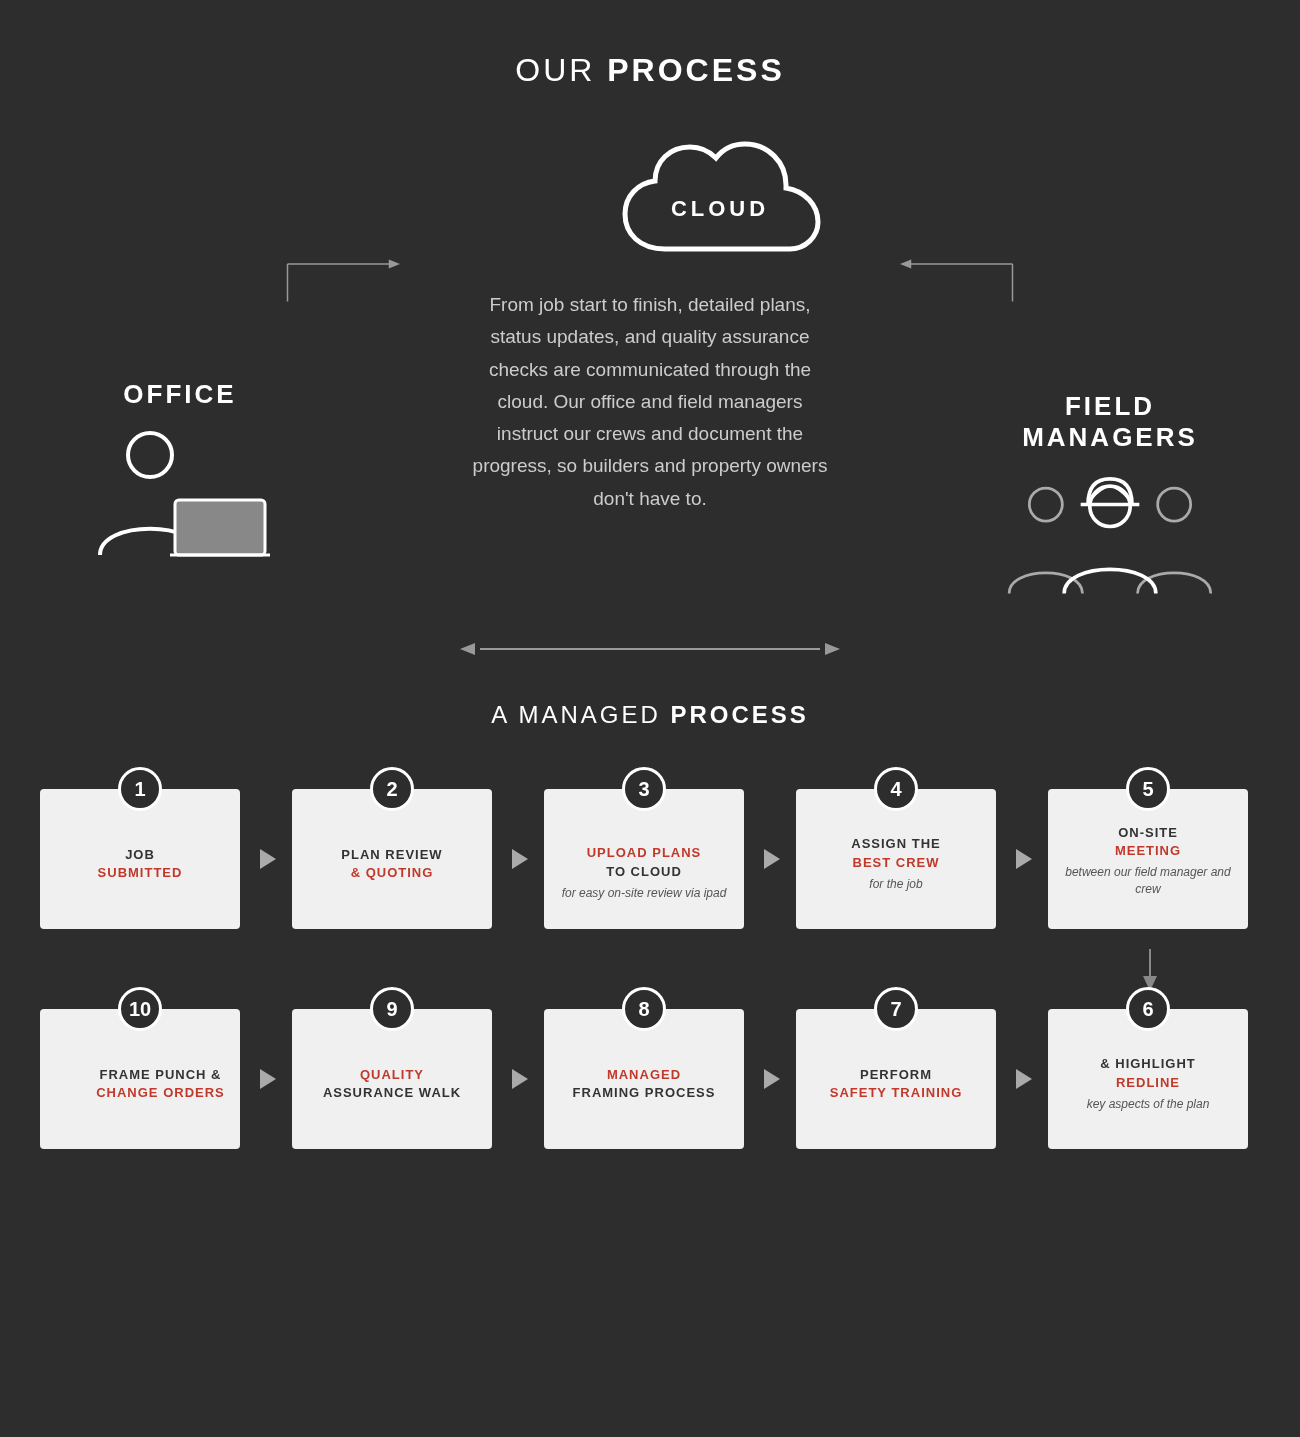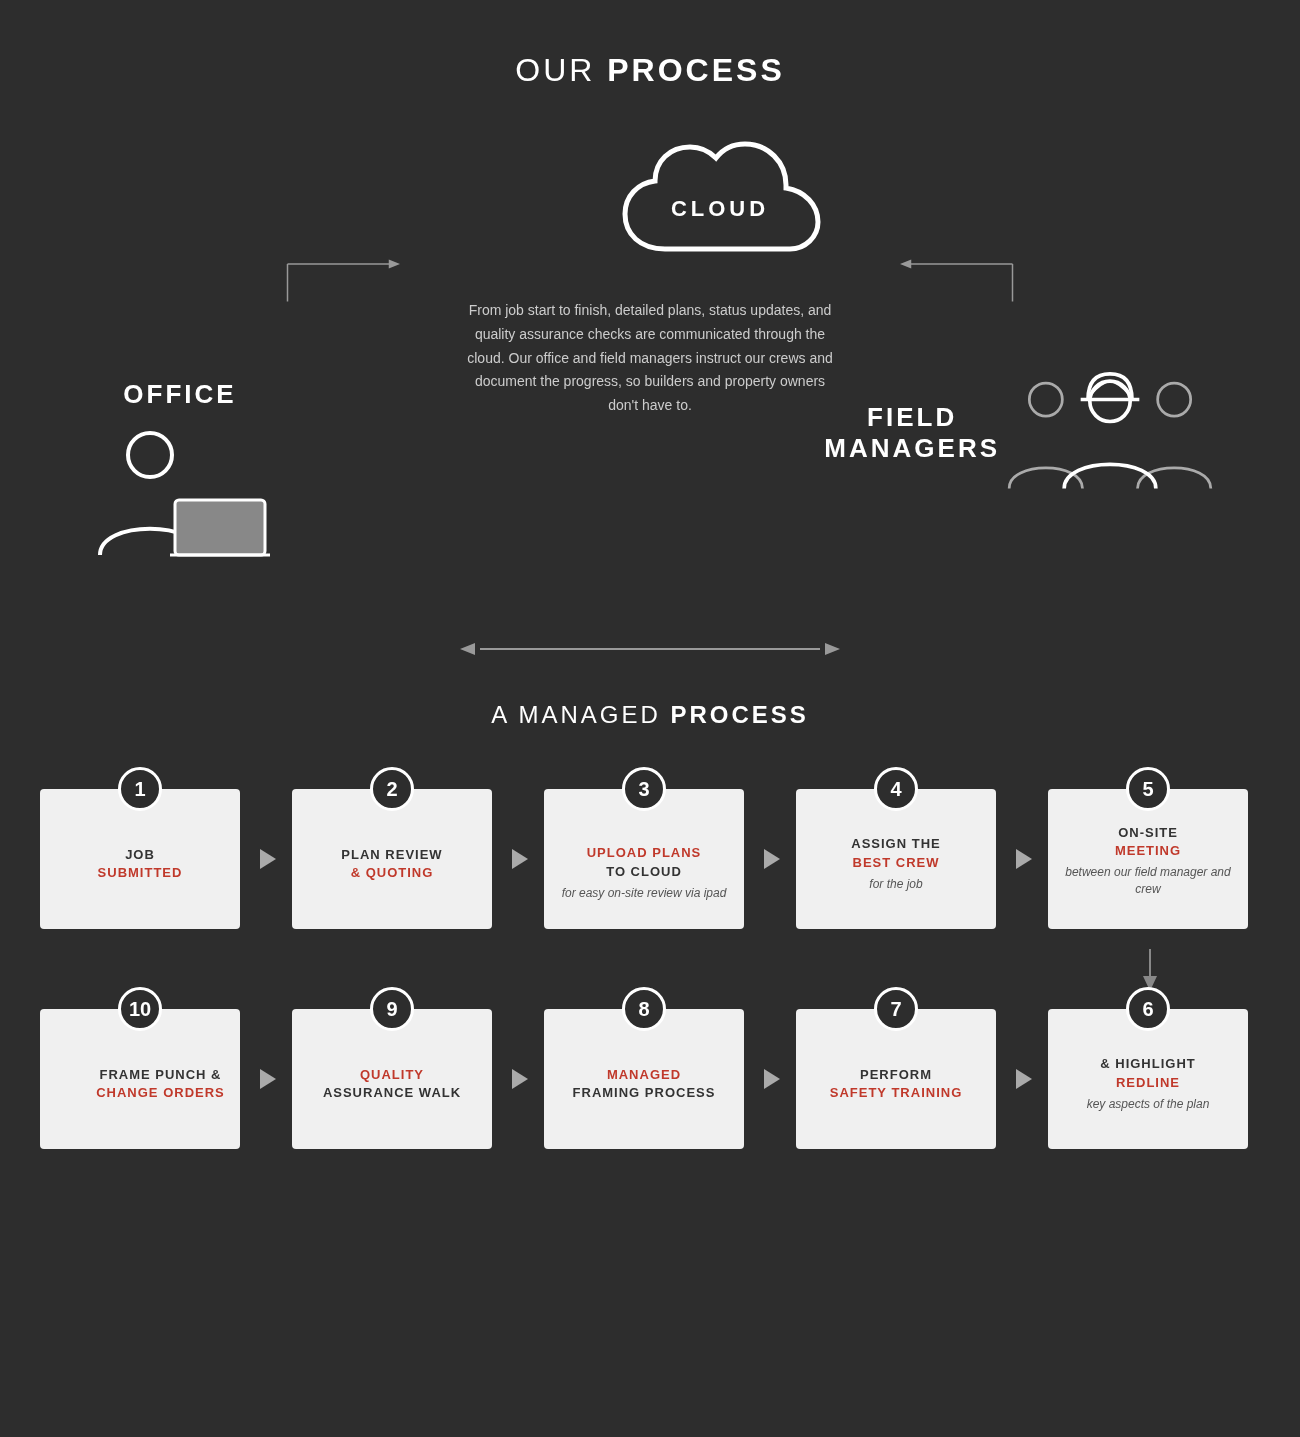--- a/index.html
+++ b/index.html
@@ -61,24 +61,24 @@
       font-size: 22px;
       font-weight: 700;
       letter-spacing: 4px;
       color: #fff;
     }
 
     
     .cloud-description {
       text-align: center;
       max-width: 370px;
-      font-size: 14px;
+      font-size: 19px;
       line-height: 1.7;
       color: #ccc;
-      margin-top: 20px;
+      margin-top: 10px;
     }
 
     
     .office-section {
       position: absolute;
       left: 80px;
       top: 260px;
       display: flex;
       flex-direction: column;
       align-items: center;
@@ -92,22 +92,23 @@
     }
     .office-icon svg {
       width: 200px;
       height: 150px;
     }
 
     
     .field-section {
       position: absolute;
       right: 80px;
-      top: 244px;
-      display: flex;
+      top: 272px;
+      display: flex;
+      flex-direction: column;
       align-items: center;
     }
     .field-label {
       font-size: 26px;
       font-weight: 700;
       letter-spacing: 3px;
       text-transform: uppercase;
       text-align: center;
       margin-bottom: 15px;
     }

